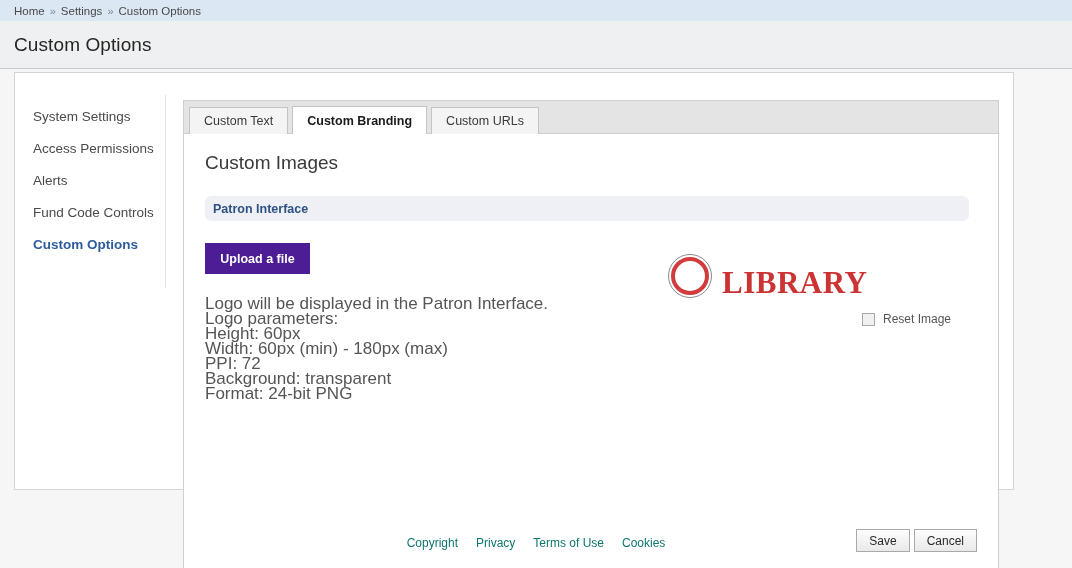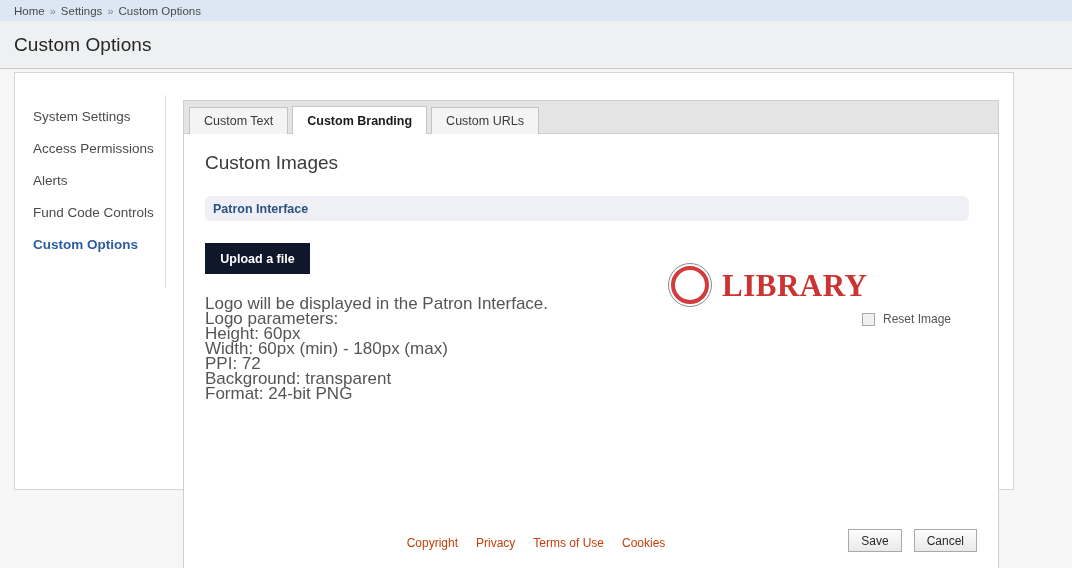--- a/index.html
+++ b/index.html
@@ -166,21 +166,21 @@
   }
 
   
   #upload-row {
     display: flex;
     margin-top: 22px;
   }
   #left-col { width: 420px; }
 
   #upload-button {
-    background: #0f172a;
+    background: #4c1d95;
     color: #ffffff;
     font-size: 12.5px;
     font-weight: bold;
     border: none;
     height: 31px;
     width: 105px;
     cursor: pointer;
     font-family: "Liberation Sans", sans-serif;
     padding: 0;
   }
@@ -191,23 +191,23 @@
     color: #555555;
   }
   #logo-params div { white-space: nowrap; }
 
   #right-col {
     flex: 1;
     position: relative;
   }
   #logo-wrap {
     display: flex;
-    align-items: center;
+    align-items: flex-end;
     margin-left: 43px;
-    margin-top: 20px;
+    margin-top: 11px;
   }
   #logo-ring {
     width: 44px;
     height: 44px;
     border-radius: 50%;
     border: 1px solid #8a8a8a;
     box-sizing: border-box;
     display: flex;
     align-items: center;
     justify-content: center;
@@ -249,21 +249,21 @@
     font-size: 12px;
     color: #555555;
   }
 
   
   #action-row {
     position: absolute;
     right: 21px;
     bottom: 28px;
     display: flex;
-    gap: 12px;
+    gap: 4px;
   }
   .action-btn {
     min-width: 51px;
     height: 23px;
     background: linear-gradient(#fdfdfd, #e9e9e9);
     border: 1px solid #a9a9a9;
     font-size: 12px;
     color: #2a2a2a;
     cursor: pointer;
     font-family: "Liberation Sans", sans-serif;
@@ -275,21 +275,21 @@
     position: absolute;
     left: 0;
     top: 536px;
     width: 1072px;
     display: flex;
     justify-content: center;
     gap: 18px;
     font-size: 12px;
   }
   #footer a {
-    color: #c2410c;
+    color: #0f766e;
     text-decoration: none;
     white-space: nowrap;
   }
 </style>
 </head>
 <body>
 
 <div id="breadcrumb-bar">
   <a class="crumb" href="#">Home</a>
   <span class="sep">»</span>

